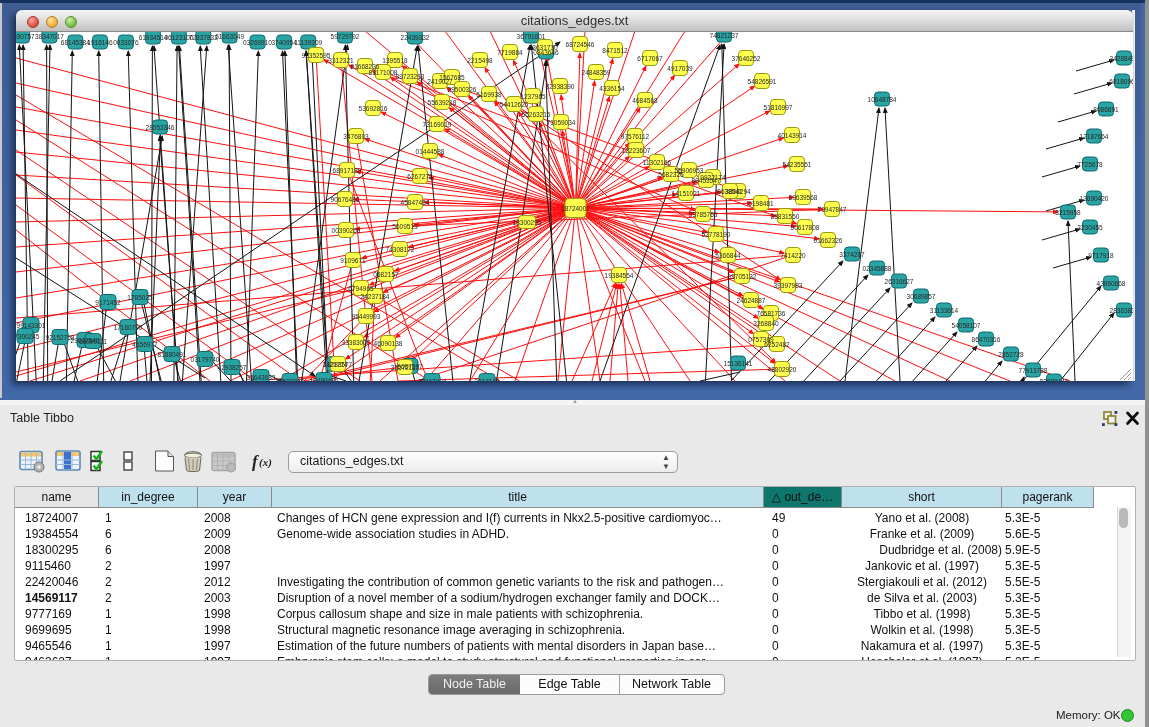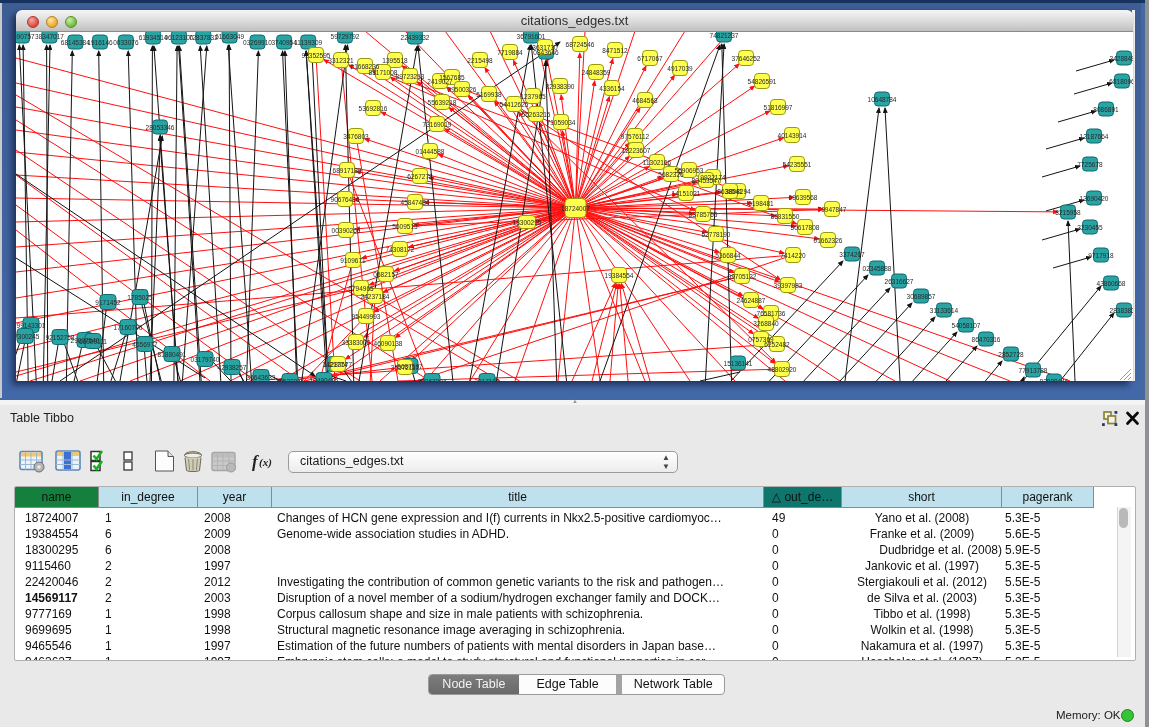--- a/index.html
+++ b/index.html
@@ -43,21 +43,21 @@
          font-size:12px;color:#111;text-align:center;line-height:20px;}
   .row{position:absolute;left:0;width:1100px;height:16px;font-size:12px;color:#111;white-space:nowrap;}
   .row span{position:absolute;top:0;line-height:16px;}
   #vscroll{left:1117px;top:507px;width:13px;height:150px;background:#f4f4f4;border-left:1px solid #d6d6d6;}
   #vthumb{left:1119px;top:508px;width:9px;height:20px;background:#b9b9b9;border-radius:5px;}
   
   #tabs{left:428px;top:674px;width:295px;height:19px;border:1px solid #9a9a9a;border-radius:4px;background:#fcfcfc;
         display:flex;overflow:hidden;}
   .tab{font-size:12.5px;line-height:19px;text-align:center;}
   #tab1{width:91px;background:linear-gradient(#7d7d7d,#696969);color:#f2f2f2;}
-  #tab2{width:99px;color:#111;border-right:6px solid #a3a3a3;}
+  #tab2{width:99px;color:#111;border-right:1px solid #a3a3a3;}
   #tab3{width:103px;color:#111;}
   
   #memtext{left:1056px;top:709px;font-size:11.5px;color:#1a1a1a;}
   #memdot{left:1121px;top:709px;width:11px;height:11px;border-radius:50%;background:#35c435;border:1px solid #1c861c;}
 </style>
 </head>
 <body>
   <div class="abs" id="desktop"></div>
   <div class="abs" id="topline"></div>
   <div class="abs" id="leftstrip"></div>
@@ -655,21 +655,21 @@
  <circle cx="217" cy="19.5" r="4.5" fill="#b9b9b9" stroke="#9c9c9c"></circle>
  <text x="238" y="19" font-family="Liberation Serif, serif" font-style="italic" font-weight="bold" font-size="17" fill="#222">f</text>
  <text x="245" y="18" font-family="Liberation Serif, serif" font-style="italic" font-weight="bold" font-size="11" fill="#222">(x)</text>
 </g>
 </svg></div>
   <div class="abs" id="combo"></div>
   <div class="abs" id="combotext">citations_edges.txt</div>
   <div class="abs" id="comboarrows">▲<br>▼</div>
 
   <div class="abs" id="tablebox">
-    <div class="hcell" style="left:0px;width:83px;background:#15803d;">name</div>
+    <div class="hcell" style="left:0px;width:83px;background:#e5e5e5;">name</div>
     <div class="hcell" style="left:84px;width:98px;background:#bfe0ed;">in_degree</div>
     <div class="hcell" style="left:183px;width:73px;background:#bfe0ed;">year</div>
     <div class="hcell" style="left:257px;width:491px;background:#bfe0ed;">title</div>
     <div class="hcell" style="left:749px;width:77px;background:#0f766e;">△ out_de…</div>
     <div class="hcell" style="left:827px;width:159px;background:#bfe0ed;">short</div>
     <div class="hcell" style="left:987px;width:91px;background:#bfe0ed;">pagerank</div>
     <div class="row" style="top:23px;">
       <span style="left:10px;">18724007</span>
       <span style="left:90px;">1</span>
       <span style="left:189px;">2008</span>

